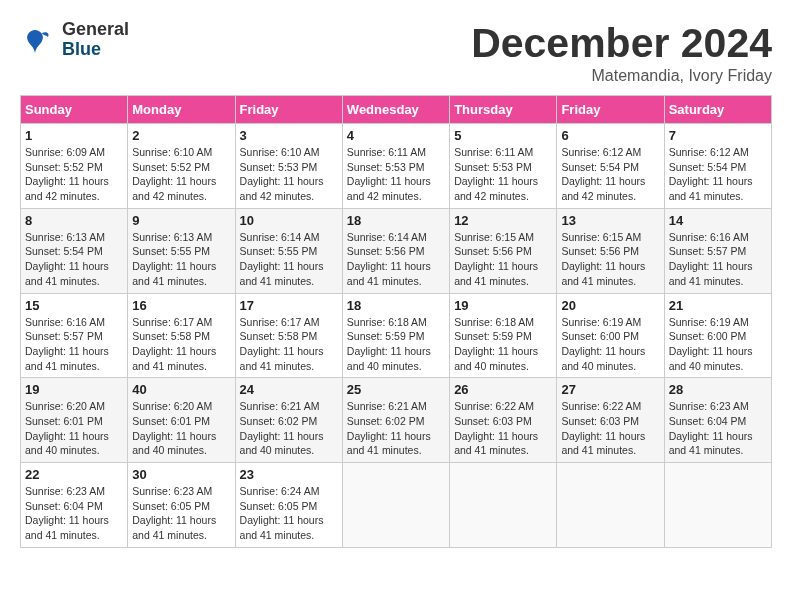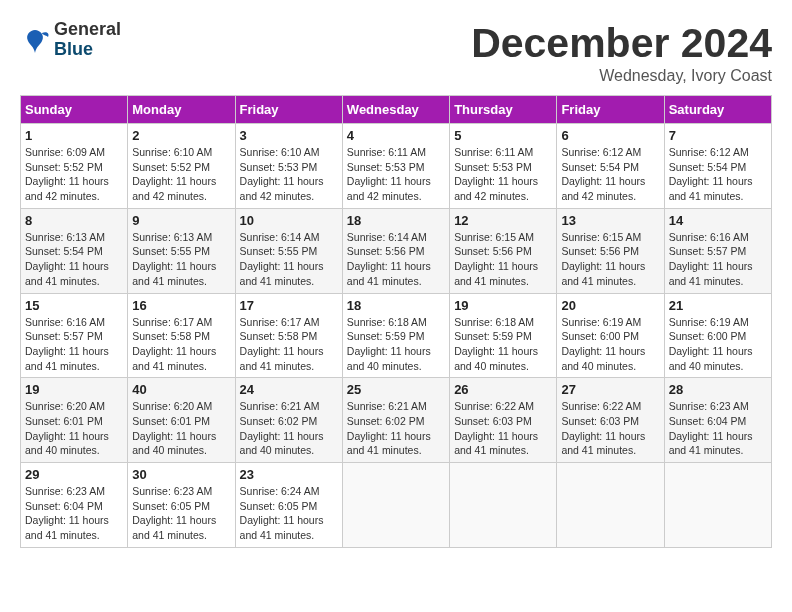--- a/index.html
+++ b/index.html
@@ -12,21 +12,21 @@
     }
     .header {
       display: flex;
       align-items: flex-start;
       justify-content: space-between;
       margin-bottom: 10px;
     }
     .logo {
       display: flex;
       align-items: center;
-      gap: 4px;
+      gap: 12px;
     }
     .logo-text {
       font-size: 18px;
       font-weight: bold;
       line-height: 1.1;
     }
     .logo-text .general { color: #333; }
     .logo-text .blue { color: #0c4a6e; }
     .logo-bird {
       width: 30px;
@@ -44,21 +44,21 @@
       font-size: 16px;
       color: #555;
       font-weight: normal;
     }
     .calendar {
       width: 100%;
       border-collapse: collapse;
       font-size: 11px;
     }
     .calendar thead th {
-      background: #a21caf;
+      background: #ec4899;
       color: #fff;
       padding: 6px 4px;
       text-align: left;
       font-size: 13px;
       font-weight: bold;
       border: 1px solid #ccc;
     }
     .calendar tbody td {
       border: 1px solid #ccc;
       padding: 4px;
@@ -95,21 +95,21 @@
       <path d="M15 5 C10 5, 5 10, 8 16 C10 20, 14 22, 15 28 C16 22, 20 20, 22 16 C25 10, 20 5, 15 5Z" fill="#1a5fb4"></path>
       <path d="M22 8 C26 6, 30 8, 28 12 C26 10, 22 10, 22 8Z" fill="#1a5fb4"></path>
     </svg>
     <div class="logo-text">
       <div><span class="general">General</span></div>
       <div><span class="blue">Blue</span></div>
     </div>
   </div>
   <div class="title-block">
     <h1>December 2024</h1>
-    <h2>Wednesday, Ivory Coast</h2>
+    <h2>Matemandia, Ivory Friday</h2>
   </div>
 </div>
 
 <table class="calendar">
   <thead>
     <tr>
       <th>Sunday</th>
       <th>Monday</th>
       <th>Friday</th>
       <th>Wednesday</th>
@@ -234,21 +234,21 @@
           <span class="day-number">27</span>
           <div class="day-info">Sunrise: 6:22 AM<br>Sunset: 6:03 PM<br>Daylight: 11 hours and 41 minutes.</div>
         </td>
         <td>
           <span class="day-number">28</span>
           <div class="day-info">Sunrise: 6:23 AM<br>Sunset: 6:04 PM<br>Daylight: 11 hours and 41 minutes.</div>
         </td>
       </tr>
       <tr>
         <td>
-          <span class="day-number">29</span>
+          <span class="day-number">22</span>
           <div class="day-info">Sunrise: 6:23 AM<br>Sunset: 6:04 PM<br>Daylight: 11 hours and 41 minutes.</div>
         </td>
         <td>
           <span class="day-number">30</span>
           <div class="day-info">Sunrise: 6:23 AM<br>Sunset: 6:05 PM<br>Daylight: 11 hours and 41 minutes.</div>
         </td>
         <td>
           <span class="day-number">23</span>
           <div class="day-info">Sunrise: 6:24 AM<br>Sunset: 6:05 PM<br>Daylight: 11 hours and 41 minutes.</div>
         </td>

